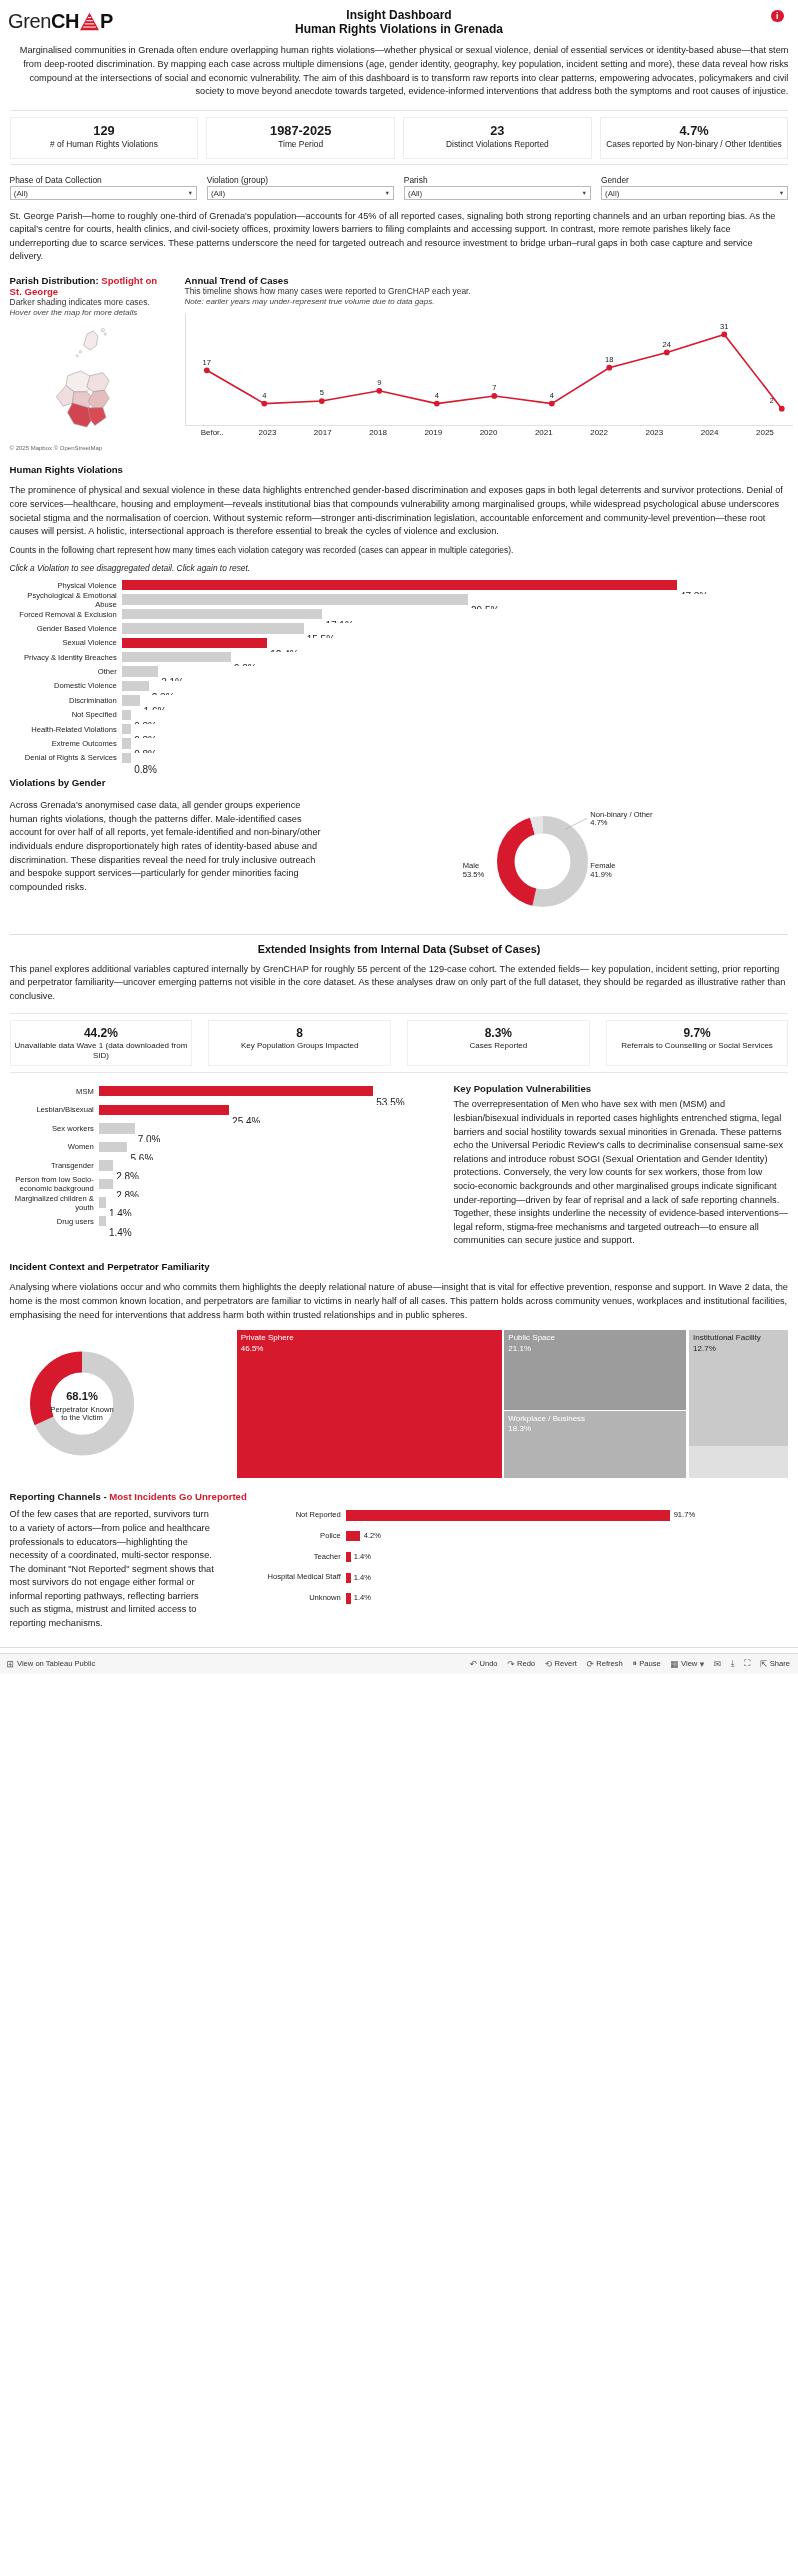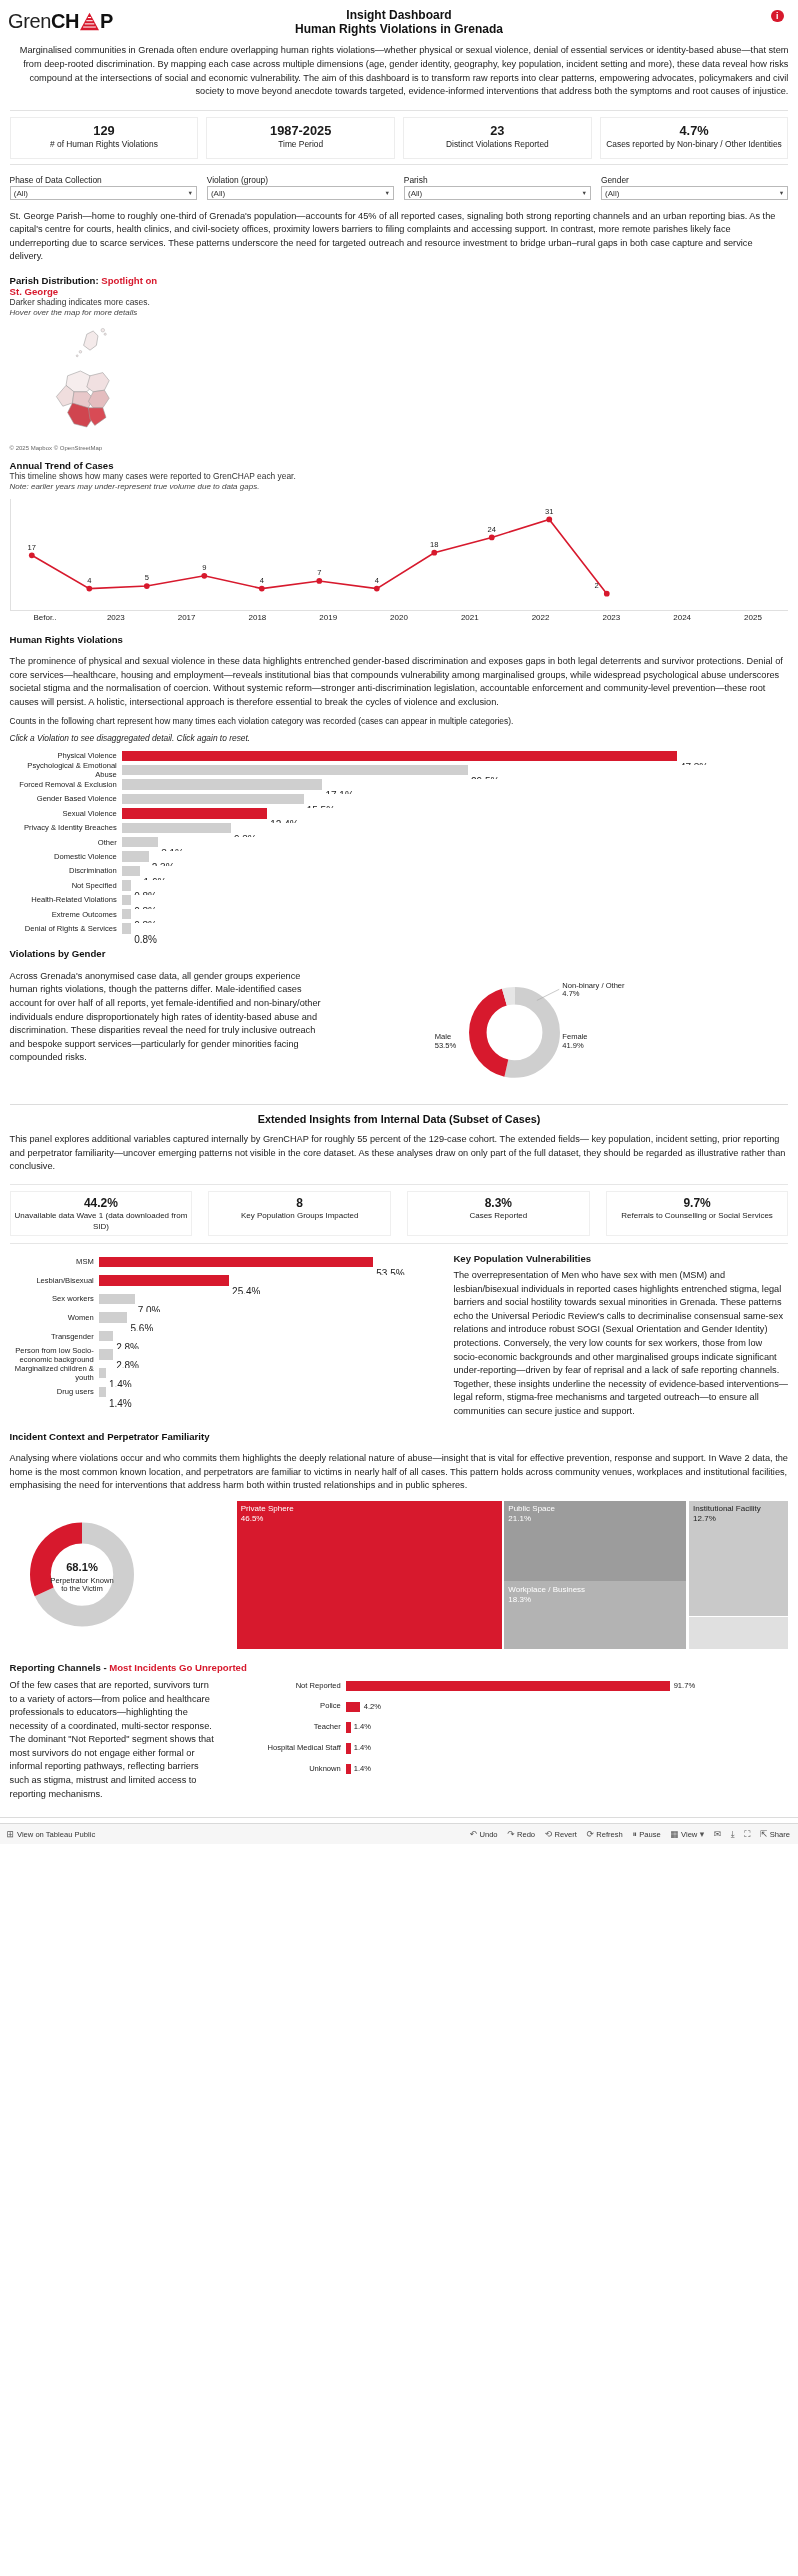--- a/index.html
+++ b/index.html
@@ -73,21 +73,21 @@
     font-size:9.2px; line-height:13.6px; color:#1c1c1c;
   }
 
   
   .sec-title { font-size:9.6px; font-weight:700; color:#111; }
   .sec-title .accent { color:#d7192d; }
   .sec-sub { font-size:8.4px; color:#333; line-height:11.2px; }
   .sec-note { font-size:8px; color:#444; font-style:italic; line-height:10.4px; }
 
   
-  .mt-row { margin:11.2px 9.6px 0 9.6px; display:flex; gap:9px;flex-direction:column; }
+  .mt-row { margin:11.2px 9.6px 0 9.6px; display:flex; gap:15px; }
   .map-col { width:160px; }
   .trend-col { flex:1; }
   .map-box { position:relative; height:120px; margin-top:4.8px; }
   .map-credit { font-size:6px; color:#666; margin-top:1.6px; }
 
   .trend-chart { position:relative; height:112px; margin-top:6.4px; border-left:0.8px solid #e0e0e0; border-bottom:0.8px solid #e0e0e0; }
   .trend-svg { display:block; }
   .trend-axis { display:flex; margin-top:1.6px; }
   .trend-axis span { flex:1; text-align:center; font-size:8px; color:#222; }
 
@@ -98,21 +98,21 @@
   
   .barchart { margin:4.8px 9.6px 0 9.6px; }
   .bar-row { display:flex; align-items:center; height:12.8px; margin-bottom:1.6px; }
   .bar-label { width:112px; text-align:right; padding-right:4.8px; font-size:7.6px; color:#222; }
   .bar-track { flex:1; position:relative; height:10.4px; background:#fff; }
   .bar-fill { height:10.4px; background:#cfcfcf; }
   .bar-fill.hi { background:#d7192d; }
   .bar-val { position:absolute; top:12px; font-size:10px; color:#222; line-height:10.4px; padding-left:3.2px; }
 
   
-  .gender-row { margin:11.2px 9.6px 0 9.6px; display:flex; gap:2px; }
+  .gender-row { margin:11.2px 9.6px 0 9.6px; display:flex; gap:30px; }
   .gender-text { width:319px; font-size:9.2px; line-height:13.6px; color:#1c1c1c; }
   .gender-chart { flex:1; position:relative; height:120px; }
 
   
   .ext-sep { margin:14.4px 9.6px 0 9.6px; border-top:0.8px solid #dcdcdc; }
   .ext-title { text-align:center; font-size:10.8px; font-weight:700; color:#111; margin-top:8px; }
   .ext-para { margin:8px 9.6px 0 9.6px; font-size:9.2px; line-height:13.6px; color:#1c1c1c; }
 
   .ext-kpis { margin:9.6px 9.6px 0 9.6px; display:flex; gap:16px; border-top:0.8px solid #e6e6e6; border-bottom:0.8px solid #e6e6e6; padding:6.4px 0; }
   .ext-kpi { flex:1; text-align:center; border:0.8px solid #efefef; padding:3.2px; }

